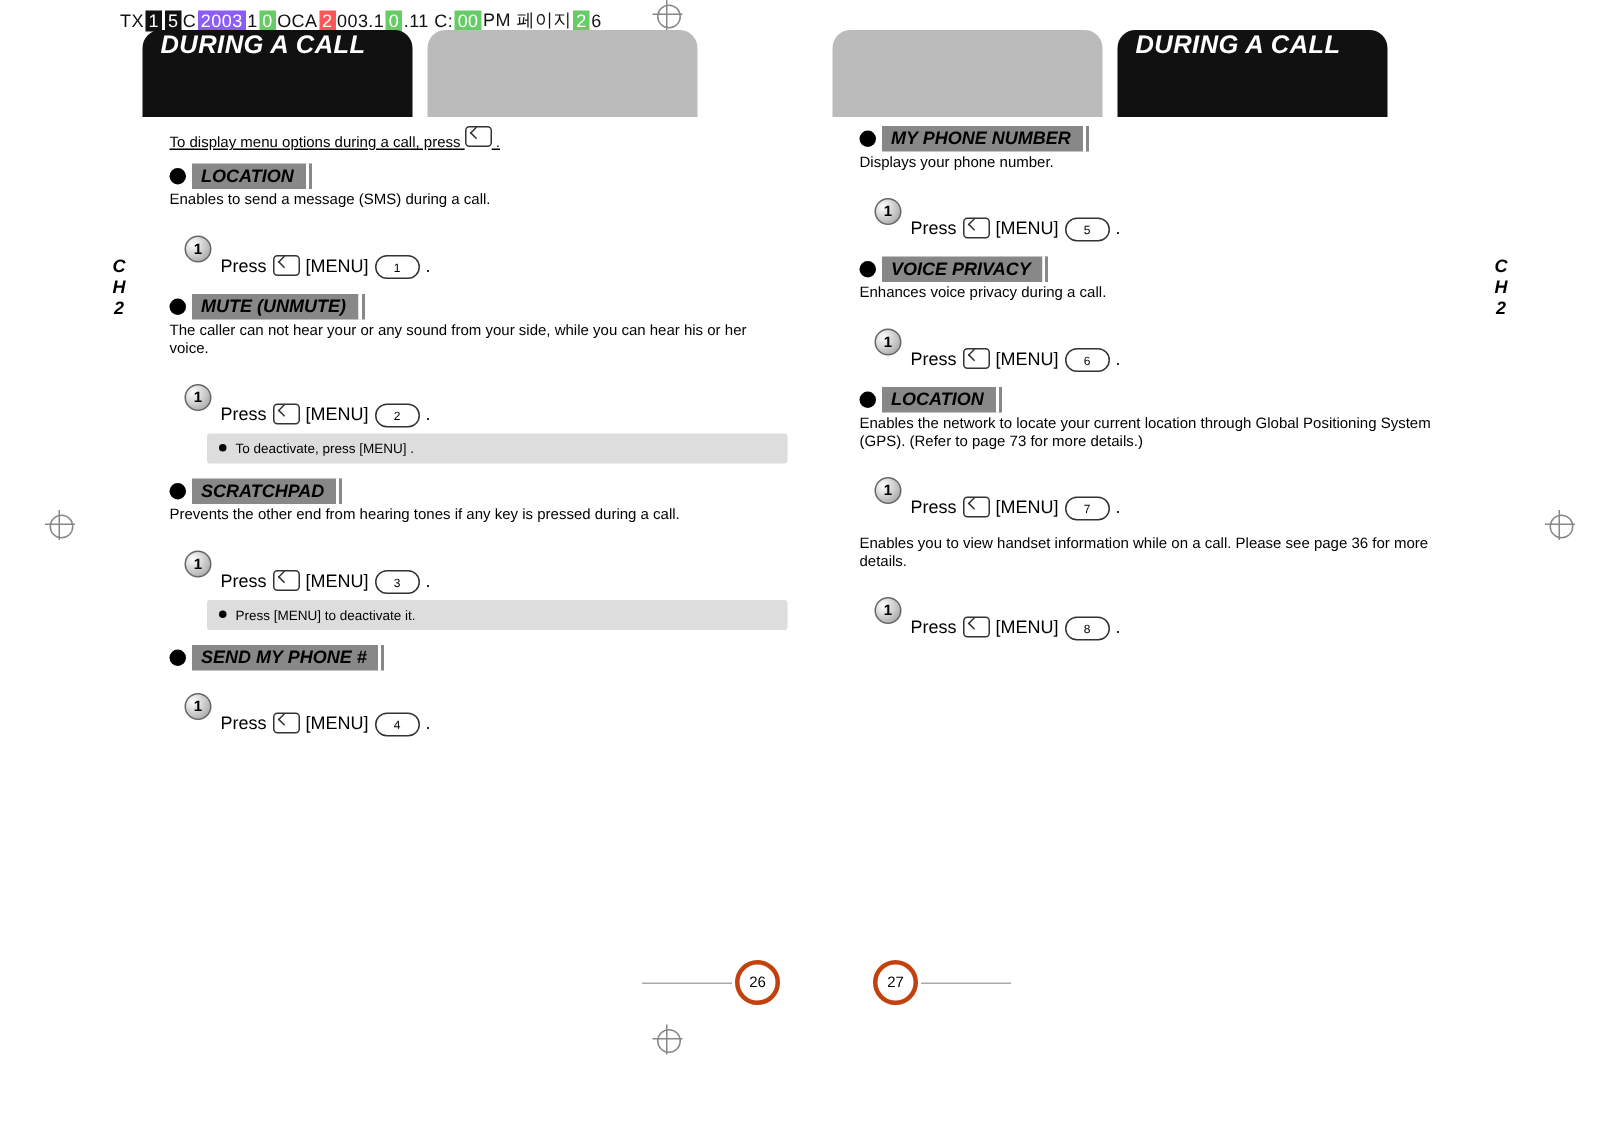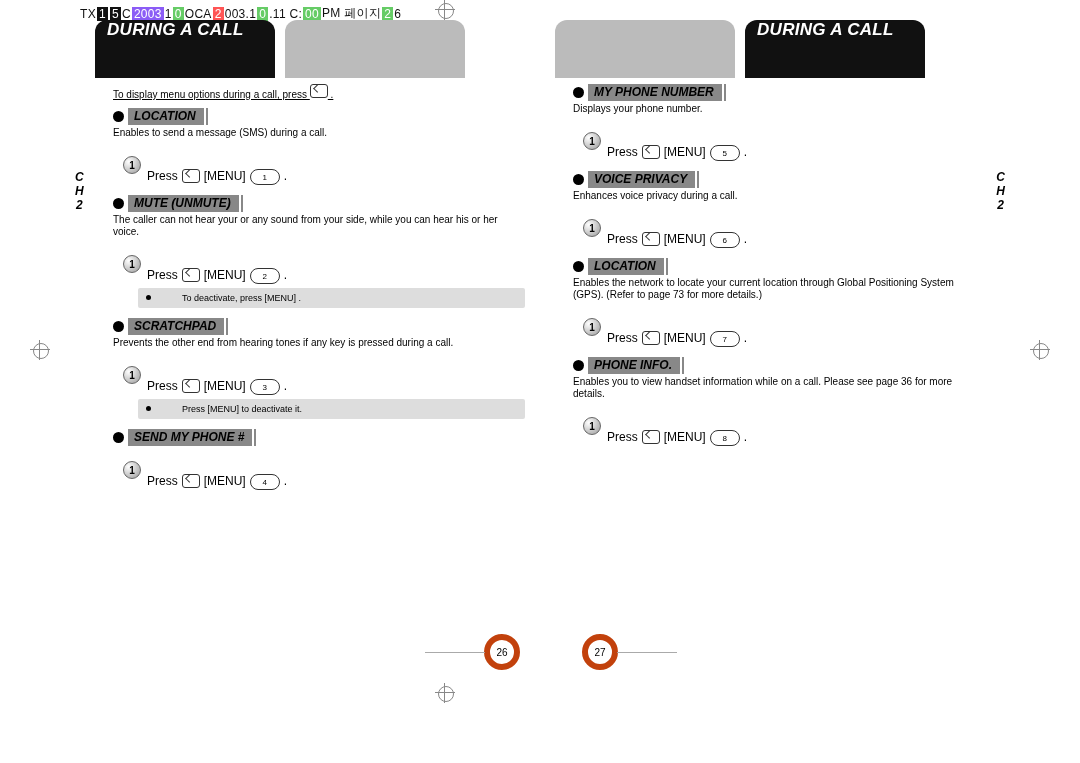--- a/index.html
+++ b/index.html
@@ -31,23 +31,23 @@
   .sect-title{background:#888;color:#000000;font-weight:700;font-style:italic;font-size:12px;padding:1px 8px 2px 6px;border-right:3px solid #fff;position:relative;}
   .sect-title:after{content:"";position:absolute;right:-6px;top:0;bottom:0;width:6px;background:linear-gradient(90deg,#fff 0,#fff 2px,#888 2px,#888 4px,#fff 4px);}
   .desc{font-size:10px;margin:2px 0 6px 0;line-height:12px;}
   .step-row{display:flex;align-items:center;margin:4px 0 4px 10px;font-size:12px;}
   .step-num{width:16px;height:16px;border-radius:50%;background:radial-gradient(circle at 30% 30%,#fff,#999);border:1px solid #666;font-size:10px;font-weight:700;display:flex;align-items:center;justify-content:center;margin-right:6px;}
   .press-seq{display:flex;align-items:flex-start;gap:4px;margin-top:24px;}
   .softkey{display:inline-flex;align-items:center;justify-content:center;width:16px;height:12px;border:1px solid #333;border-radius:3px;background:#fff;font-size:7px;position:relative;}
   .softkey:before{content:"";position:absolute;left:2px;top:2px;width:5px;height:5px;border-left:1px solid #333;border-bottom:1px solid #333;transform:rotate(45deg) translateY(-2px);}
   .numkey{display:inline-flex;align-items:center;justify-content:center;min-width:22px;height:14px;border:1px solid #333;border-radius:8px;background:#fff;font-size:8px;padding:0 3px;}
   .note-box{background:#ddd;border-radius:2px;margin:4px 0 4px 25px;padding:4px 8px;}
-  .note-row{display:flex;align-items:flex-start;font-size:9px;line-height:12px;gap:25px;}
+  .note-row{display:flex;align-items:flex-start;font-size:9px;line-height:12px;}
   .note-dot{width:5px;height:5px;border-radius:50%;background:#000;margin:3px 6px 0 0;flex-shrink:0;}
-  .page-num{position:absolute;bottom:0;width:24px;height:24px;border:6px solid #c2410c;border-radius:50%;display:flex;align-items:center;justify-content:center;font-size:10px;background:#fff;}
+  .page-num{position:absolute;bottom:0;width:24px;height:24px;border:3px solid #c2410c;border-radius:50%;display:flex;align-items:center;justify-content:center;font-size:10px;background:#fff;}
   .page-num.left{right:20px;}
   .page-num.right{left:20px;margin-left:22px;}
   .page-num:before{content:"";position:absolute;width:60px;height:1px;background:#aaa;}
   .page-num.left:before{left:-65px;}
   .page-num.right:before{right:-65px;}
 </style>
 </head>
 <body>
 
 <div class="sheet">
@@ -279,24 +279,20 @@
             <span>[MENU]</span>
             <span class="numkey">
                 <span>7</span>
               </span>
             <span>.</span>
           </span>
         </div>
       </div>
 
       <div class="section">
-        <div class="sect-head">
-            <span class="bullet-lg"></span>
-            <span class="sect-title">PHONE INFO.</span>
-          </div>
         <div class="desc">Enables you to view handset information while on a call. Please see page 36 for more details.</div>
         <div class="step-row">
           <span class="step-num">1</span>
           <span class="press-seq">
             <span>Press</span>
             <span class="softkey"></span>
             <span>[MENU]</span>
             <span class="numkey">
                 <span>8</span>
               </span>

